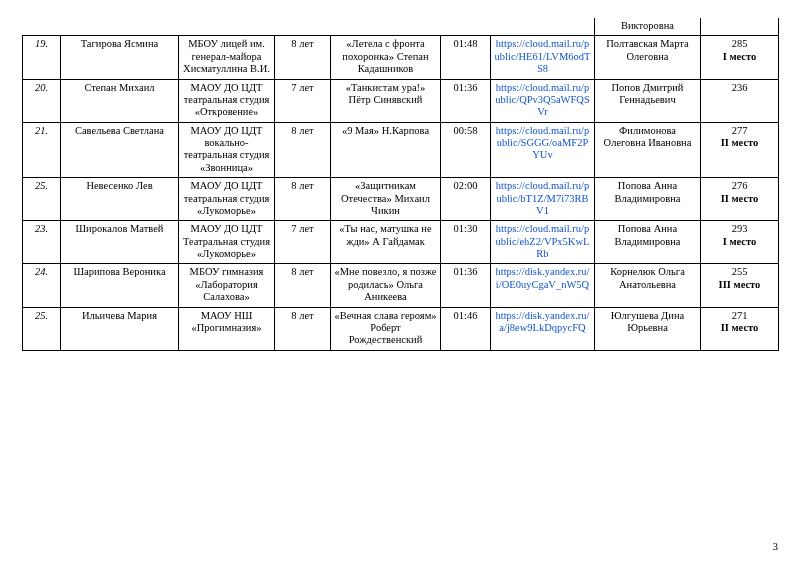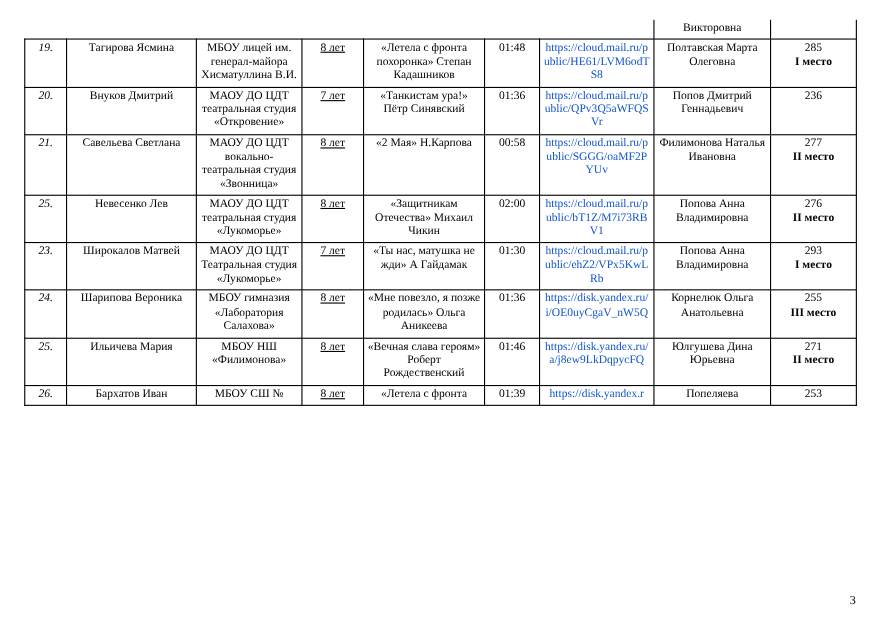--- a/index.html
+++ b/index.html
@@ -42,21 +42,21 @@
   col.c-age      { width: 56px; }
   col.c-work     { width: 110px; }
   col.c-time     { width: 50px; }
   col.c-link     { width: 104px; }
   col.c-teacher  { width: 106px; }
   col.c-score    { width: 78px; }
 
   .cell-num { text-align: center; font-style: italic; }
   .cell-name { text-align: center; }
   .cell-org { text-align: center; }
-  .cell-age { text-align: center; text-decoration: underline; }
+  .cell-age { text-align: center; }
   .cell-work { text-align: center; }
   .cell-time { text-align: center; }
   .cell-link {
     text-align: left;
     color: #1155cc;
     word-break: break-all;
     font-size: 10px;
     line-height: 1.22;
     padding-left: 4px;
   }
@@ -129,42 +129,42 @@
         <td class="cell-link">https://cloud.mail.ru/public/HE61/LVM6odTS8</td>
         <td class="cell-teacher">Полтавская Марта Олеговна</td>
         <td class="cell-score">
           <span>285</span>
           <span class="score-place">I место</span>
         </td>
       </tr>
 
       <tr>
         <td class="cell-num">20.</td>
-        <td class="cell-name">Внуков Дмитрий</td>
+        <td class="cell-name">Степан Михаил</td>
         <td class="cell-org">МАОУ ДО ЦДТ театральная студия «Откровение»</td>
         <td class="cell-age">7 лет</td>
         <td class="cell-work">«Танкистам ура!» Пётр Синявский</td>
         <td class="cell-time">01:36</td>
         <td class="cell-link">https://cloud.mail.ru/public/QPv3Q5aWFQSVr</td>
         <td class="cell-teacher">Попов Дмитрий Геннадьевич</td>
         <td class="cell-score">
           <span>236</span>
           <span class="score-place"></span>
         </td>
       </tr>
 
       <tr>
         <td class="cell-num">21.</td>
         <td class="cell-name">Савельева Светлана</td>
         <td class="cell-org">МАОУ ДО ЦДТ вокально-театральная студия «Звонница»</td>
         <td class="cell-age">8 лет</td>
-        <td class="cell-work">«2 Мая» Н.Карпова</td>
+        <td class="cell-work">«9 Мая» Н.Карпова</td>
         <td class="cell-time">00:58</td>
         <td class="cell-link">https://cloud.mail.ru/public/SGGG/oaMF2PYUv</td>
-        <td class="cell-teacher">Филимонова Наталья Ивановна</td>
+        <td class="cell-teacher">Филимонова Олеговна Ивановна</td>
         <td class="cell-score">
           <span>277</span>
           <span class="score-place">II место</span>
         </td>
       </tr>
 
       <tr>
         <td class="cell-num">25.</td>
         <td class="cell-name">Невесенко Лев</td>
         <td class="cell-org">МАОУ ДО ЦДТ театральная студия «Лукоморье»</td>
@@ -205,44 +205,30 @@
         <td class="cell-teacher">Корнелюк Ольга Анатольевна</td>
         <td class="cell-score">
           <span>255</span>
           <span class="score-place">III место</span>
         </td>
       </tr>
 
       <tr>
         <td class="cell-num">25.</td>
         <td class="cell-name">Ильичева Мария</td>
-        <td class="cell-org">МБОУ НШ «Филимонова»</td>
+        <td class="cell-org">МАОУ НШ «Прогимназия»</td>
         <td class="cell-age">8 лет</td>
         <td class="cell-work">«Вечная слава героям» Роберт Рождественский</td>
         <td class="cell-time">01:46</td>
         <td class="cell-link">https://disk.yandex.ru/a/j8ew9LkDqpycFQ</td>
         <td class="cell-teacher">Юлгушева Дина Юрьевна</td>
         <td class="cell-score">
           <span>271</span>
           <span class="score-place">II место</span>
         </td>
       </tr>
 
-      <tr>
-        <td class="cell-num">26.</td>
-        <td class="cell-name">Бархатов Иван</td>
-        <td class="cell-org">МБОУ СШ №</td>
-        <td class="cell-age">8 лет</td>
-        <td class="cell-work">«Летела с фронта</td>
-        <td class="cell-time">01:39</td>
-        <td class="cell-link">https://disk.yandex.r</td>
-        <td class="cell-teacher">Попеляева</td>
-        <td class="cell-score">
-          <span>253</span>
-          <span class="score-place"></span>
-        </td>
-      </tr>
 
     </tbody>
   </table>
 
   <div class="page-number">3</div>
 </div>
 
 </body></html>

